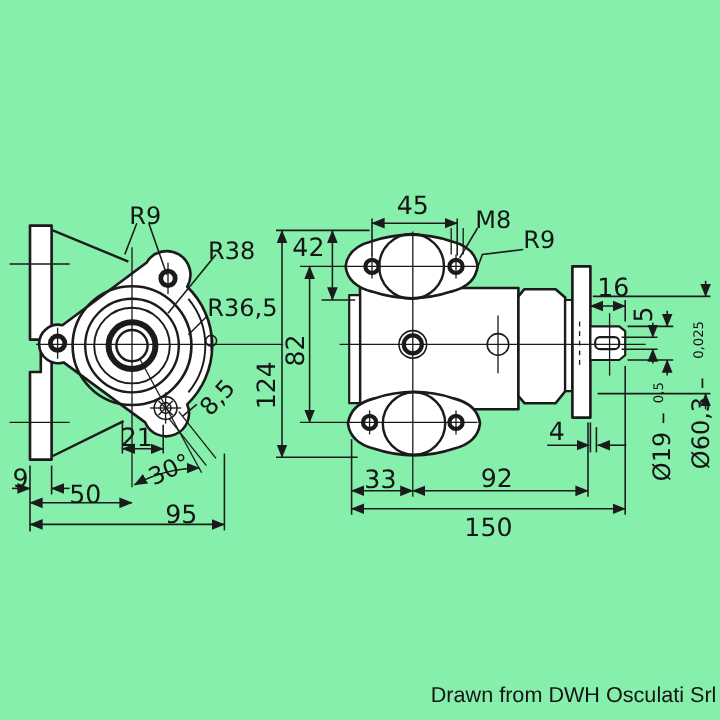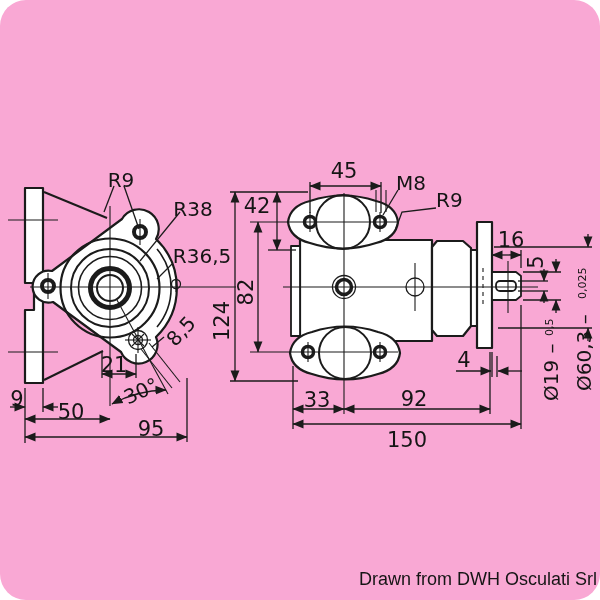--- a/index.html
+++ b/index.html
@@ -1,17 +1,17 @@
 <!DOCTYPE html>
 <html><head>
 <meta charset="utf-8">
 <style>
   html,body{margin:0;padding:0;background:#fff;}
-  .stage{position:relative;width:600px;height:600px;background:#f9a8d4;overflow:hidden;
-         font-family:"DejaVu Sans",sans-serif;border-radius:26px;}
+  .stage{position:relative;width:600px;height:600px;background:#86efac;overflow:hidden;
+         font-family:"DejaVu Sans",sans-serif;}
   svg{position:absolute;left:0;top:0;}
   .ol  {fill:#ffffff;stroke:#1b1b1b;stroke-width:2.2;stroke-linejoin:round;}
   .ol2 {fill:#ffffff;stroke:#1b1b1b;stroke-width:1.8;stroke-linejoin:round;}
   .det {fill:none;stroke:#1b1b1b;stroke-width:1.6;}
   .c1  {fill:none;stroke:#1b1b1b;stroke-width:2.2;}
   .c2  {fill:none;stroke:#1b1b1b;stroke-width:2;}
   .bore{fill:none;stroke:#1b1b1b;stroke-width:5;}
   .hole{fill:none;stroke:#1b1b1b;stroke-width:4;}
   .hole2{fill:none;stroke:#1b1b1b;stroke-width:3.5;}
   .thn {fill:none;stroke:#1b1b1b;stroke-width:1.3;}

